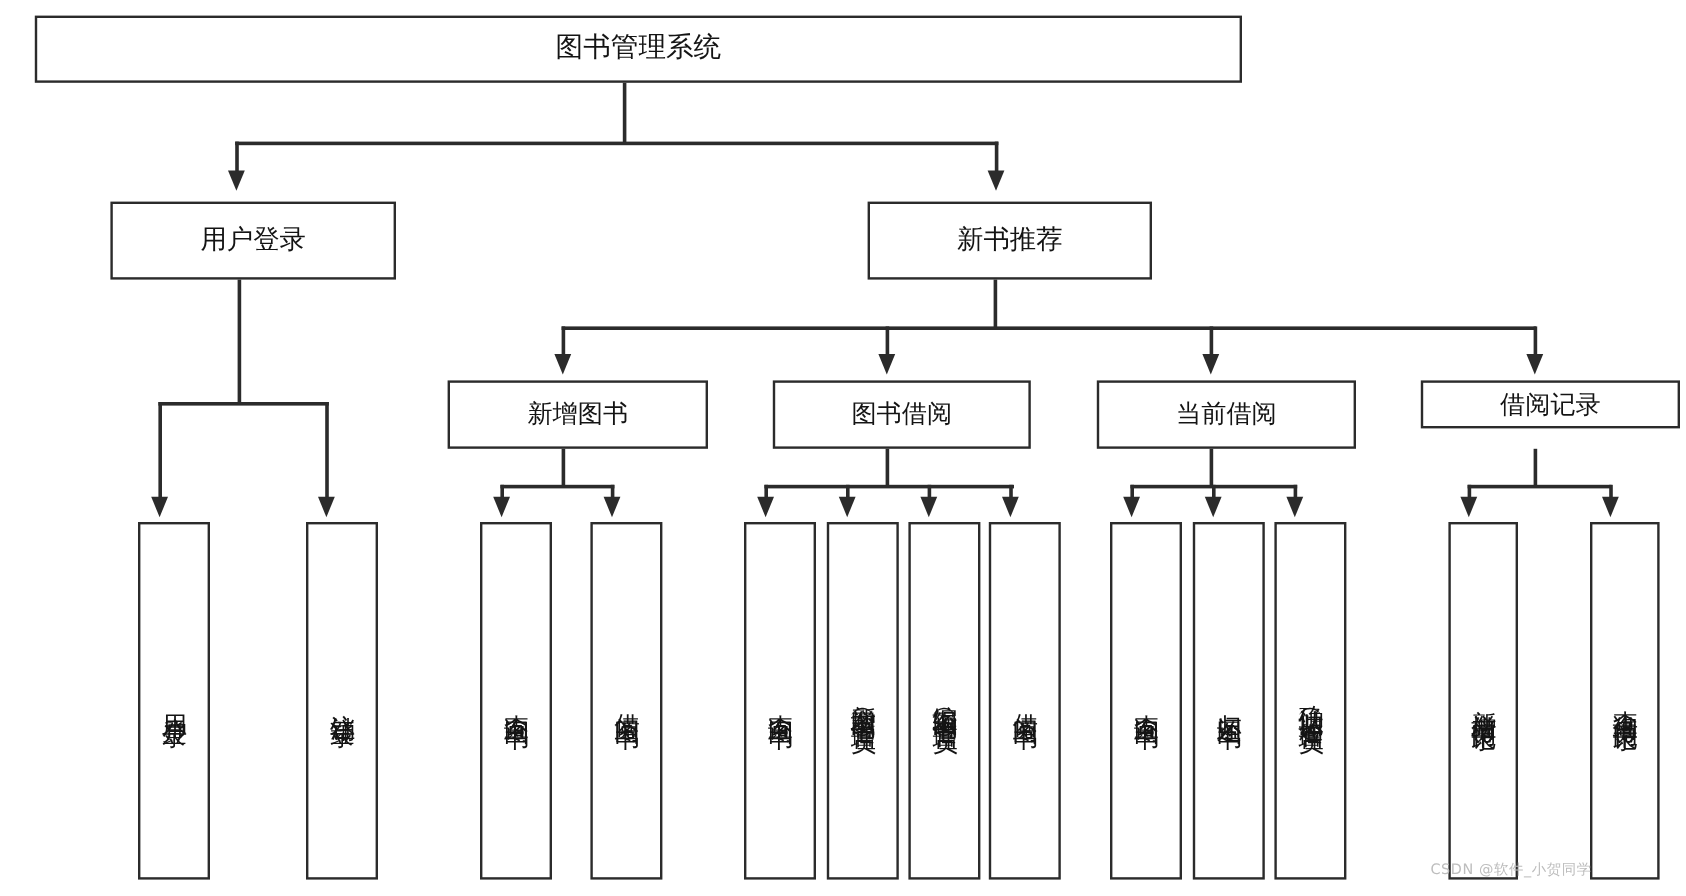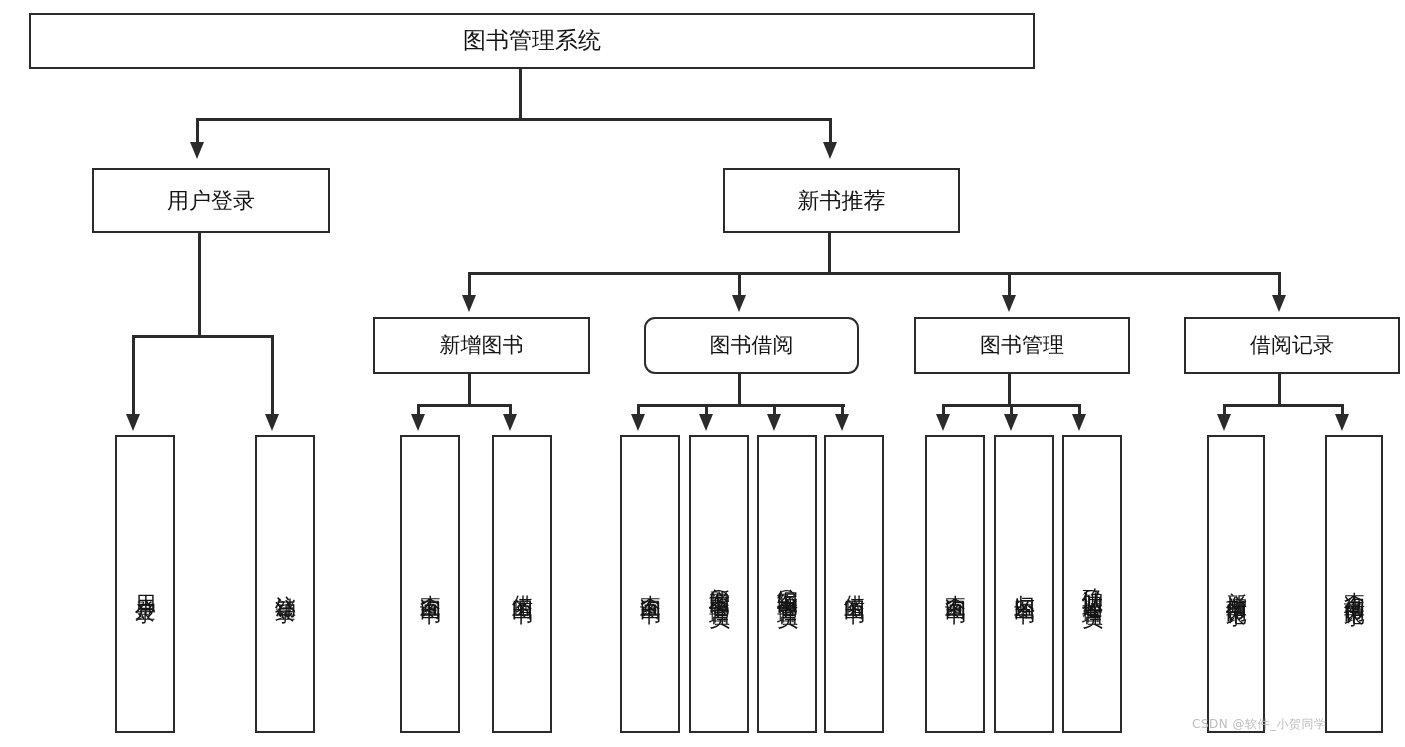--- a/index.html
+++ b/index.html
@@ -112,27 +112,27 @@
   <div class="conn vline" style="left:1008px;top:272px;width:2.5px;height:24px;"></div>
   <div class="conn vline" style="left:1278px;top:272px;width:2.5px;height:24px;"></div>
   <div class="arrow" style="left:462px;top:295px;"></div>
   <div class="arrow" style="left:732px;top:295px;"></div>
   <div class="arrow" style="left:1002px;top:295px;"></div>
   <div class="arrow" style="left:1272px;top:295px;"></div>
 
   <div class="node lvl3" style="left:361px;top:317px;width:217px;height:57px;">
     <span>新增图书</span>
   </div>
-  <div class="node lvl3" style="left:632px;top:317px;width:215px;height:57px;border-radius:11px;">
+  <div class="node lvl3" style="left:632px;top:317px;width:215px;height:57px;">
     <span>图书借阅</span>
   </div>
   <div class="node lvl3" style="left:902px;top:317px;width:216px;height:57px;">
-    <span>图书管理</span>
-  </div>
-  <div class="node lvl3" style="left:1172px;top:317px;width:216px;height:57px;">
+    <span>当前借阅</span>
+  </div>
+  <div class="node lvl3" style="left:1172px;top:317px;width:216px;height:40px;">
     <span>借阅记录</span>
   </div>
 
   <div class="conn vline" style="left:468px;top:374px;width:2.5px;height:32px;"></div>
   <div class="conn hline" style="left:417px;top:404px;width:95px;height:2.5px;"></div>
   <div class="conn vline" style="left:417px;top:404px;width:2.5px;height:12px;"></div>
   <div class="conn vline" style="left:509px;top:404px;width:2.5px;height:12px;"></div>
   <div class="arrow" style="left:411px;top:414px;"></div>
   <div class="arrow" style="left:503px;top:414px;"></div>
 

